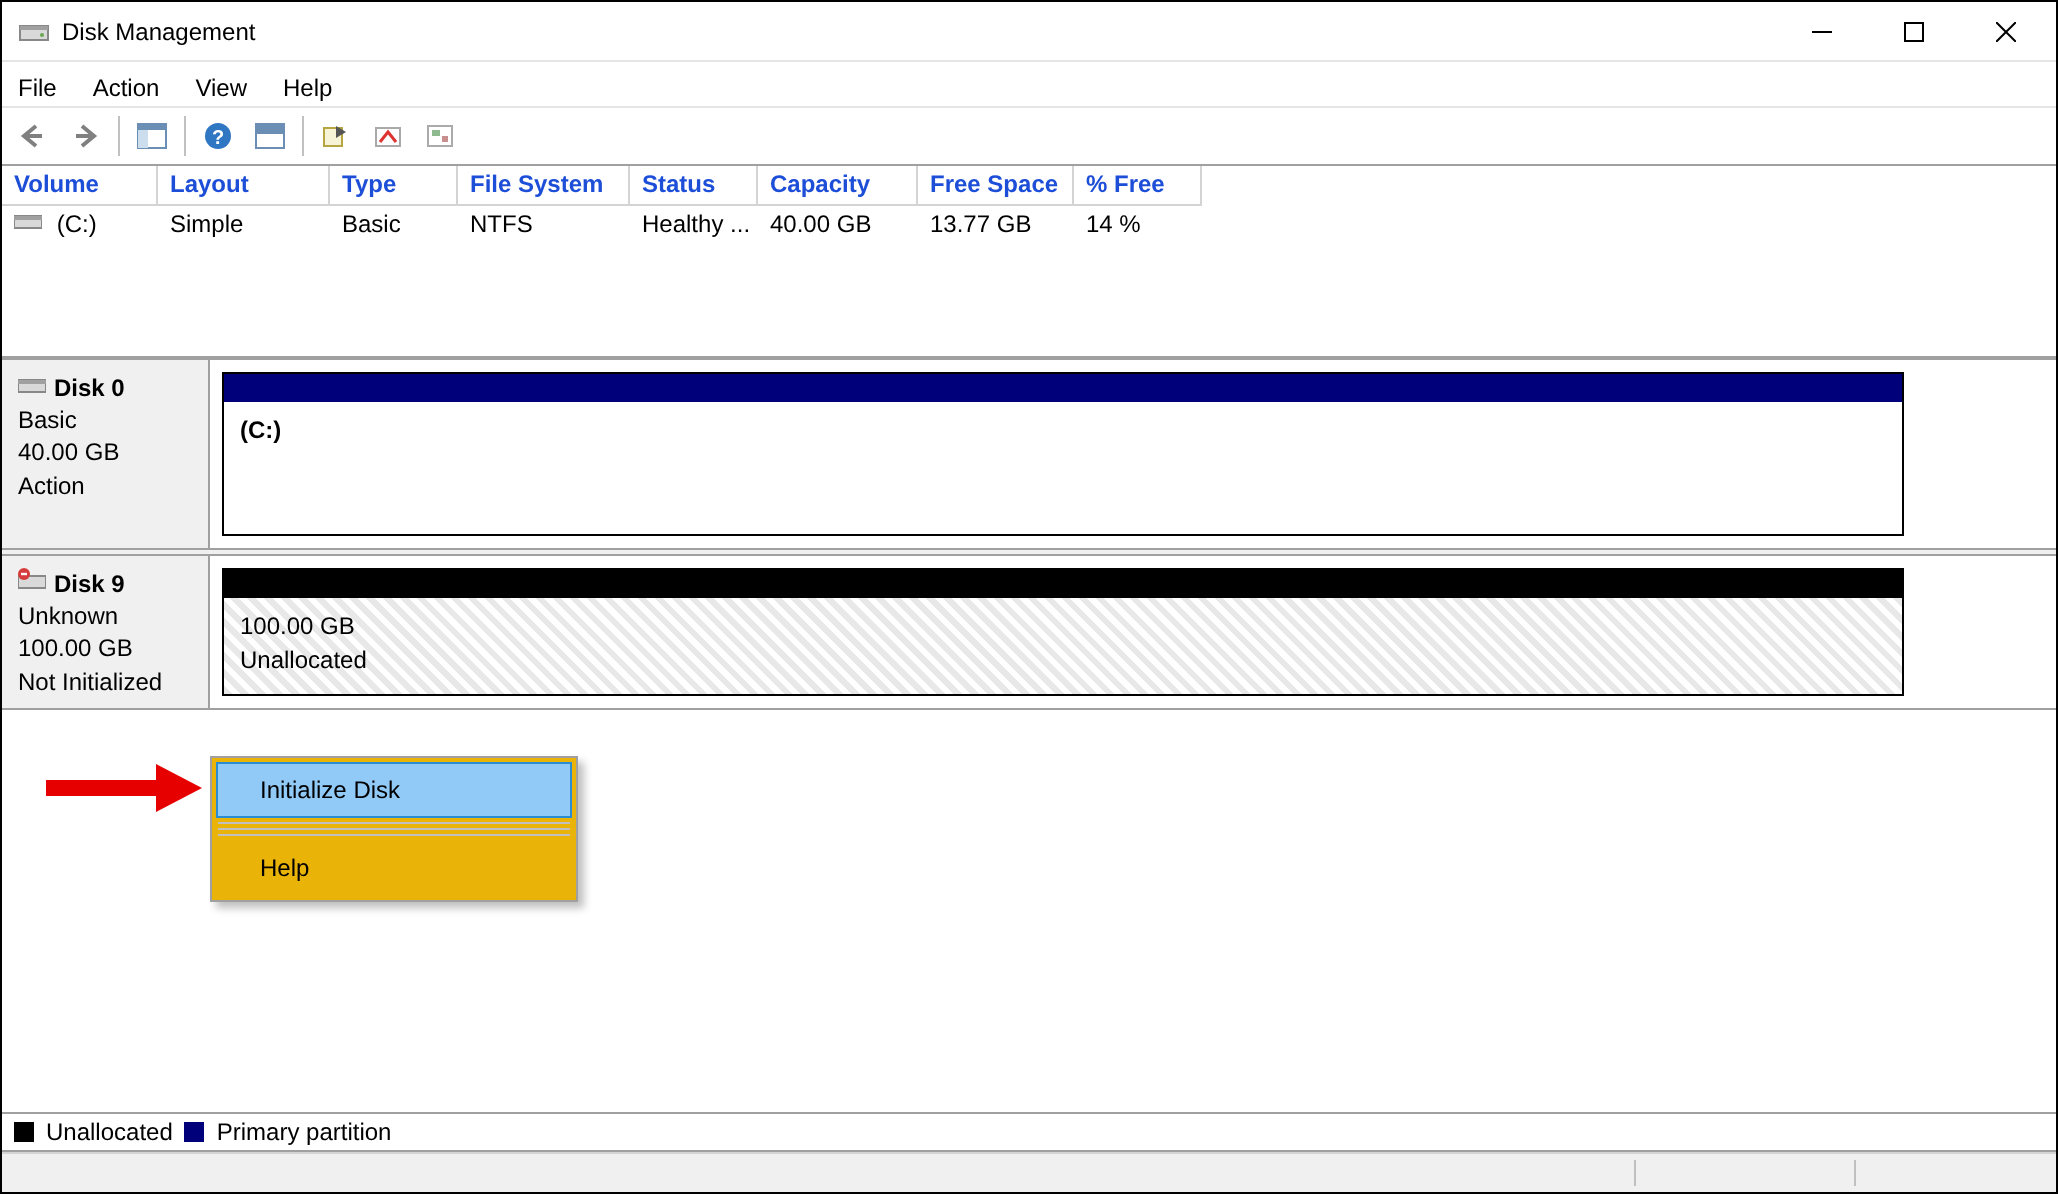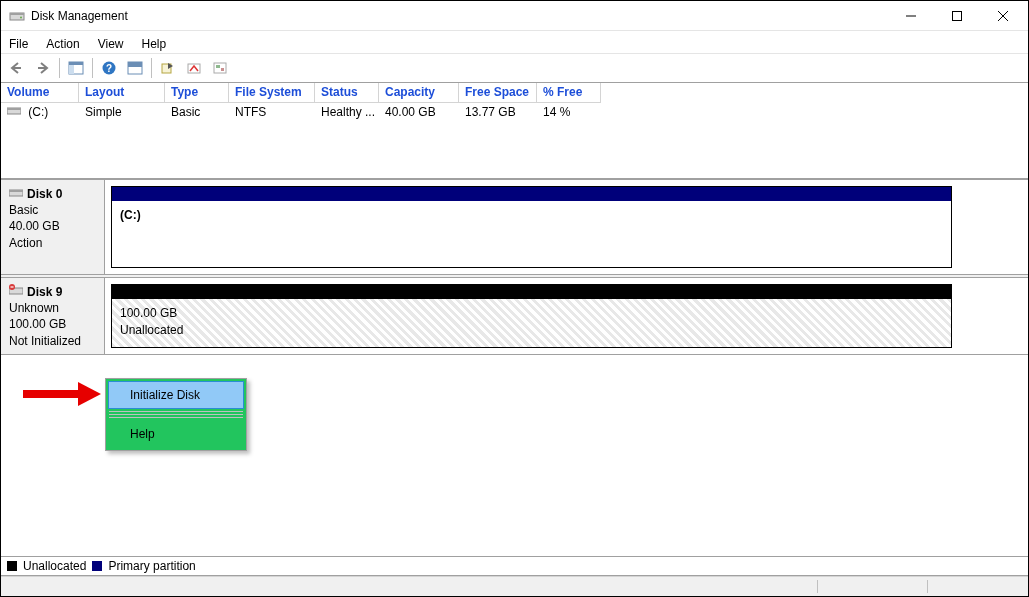--- a/index.html
+++ b/index.html
@@ -137,22 +137,22 @@
 
   .hatch {
     background: repeating-linear-gradient(45deg,#e8e8e8 0 3px,#fff 3px 6px);
   }
 
   
   .context-menu {
     position:absolute;
     left:104px;
     top:377px;
-    width:142px;
-    background:#22c55e;
+    width:184px;
+    background:#eab308;
     border:1px solid #a0a0a0;
     box-shadow:3px 3px 4px rgba(0,0,0,0.25);
     padding:2px;
   }
   .context-menu .citem {
     padding:7px 22px;
     font-size:12px;
   }
   .context-menu .citem.highlight { background:#91c9f7; border:1px solid #2a8dd4; padding:6px 21px;}
   .context-menu .csep { height:1px; background:#c0c0c0; margin:2px 1px; }

